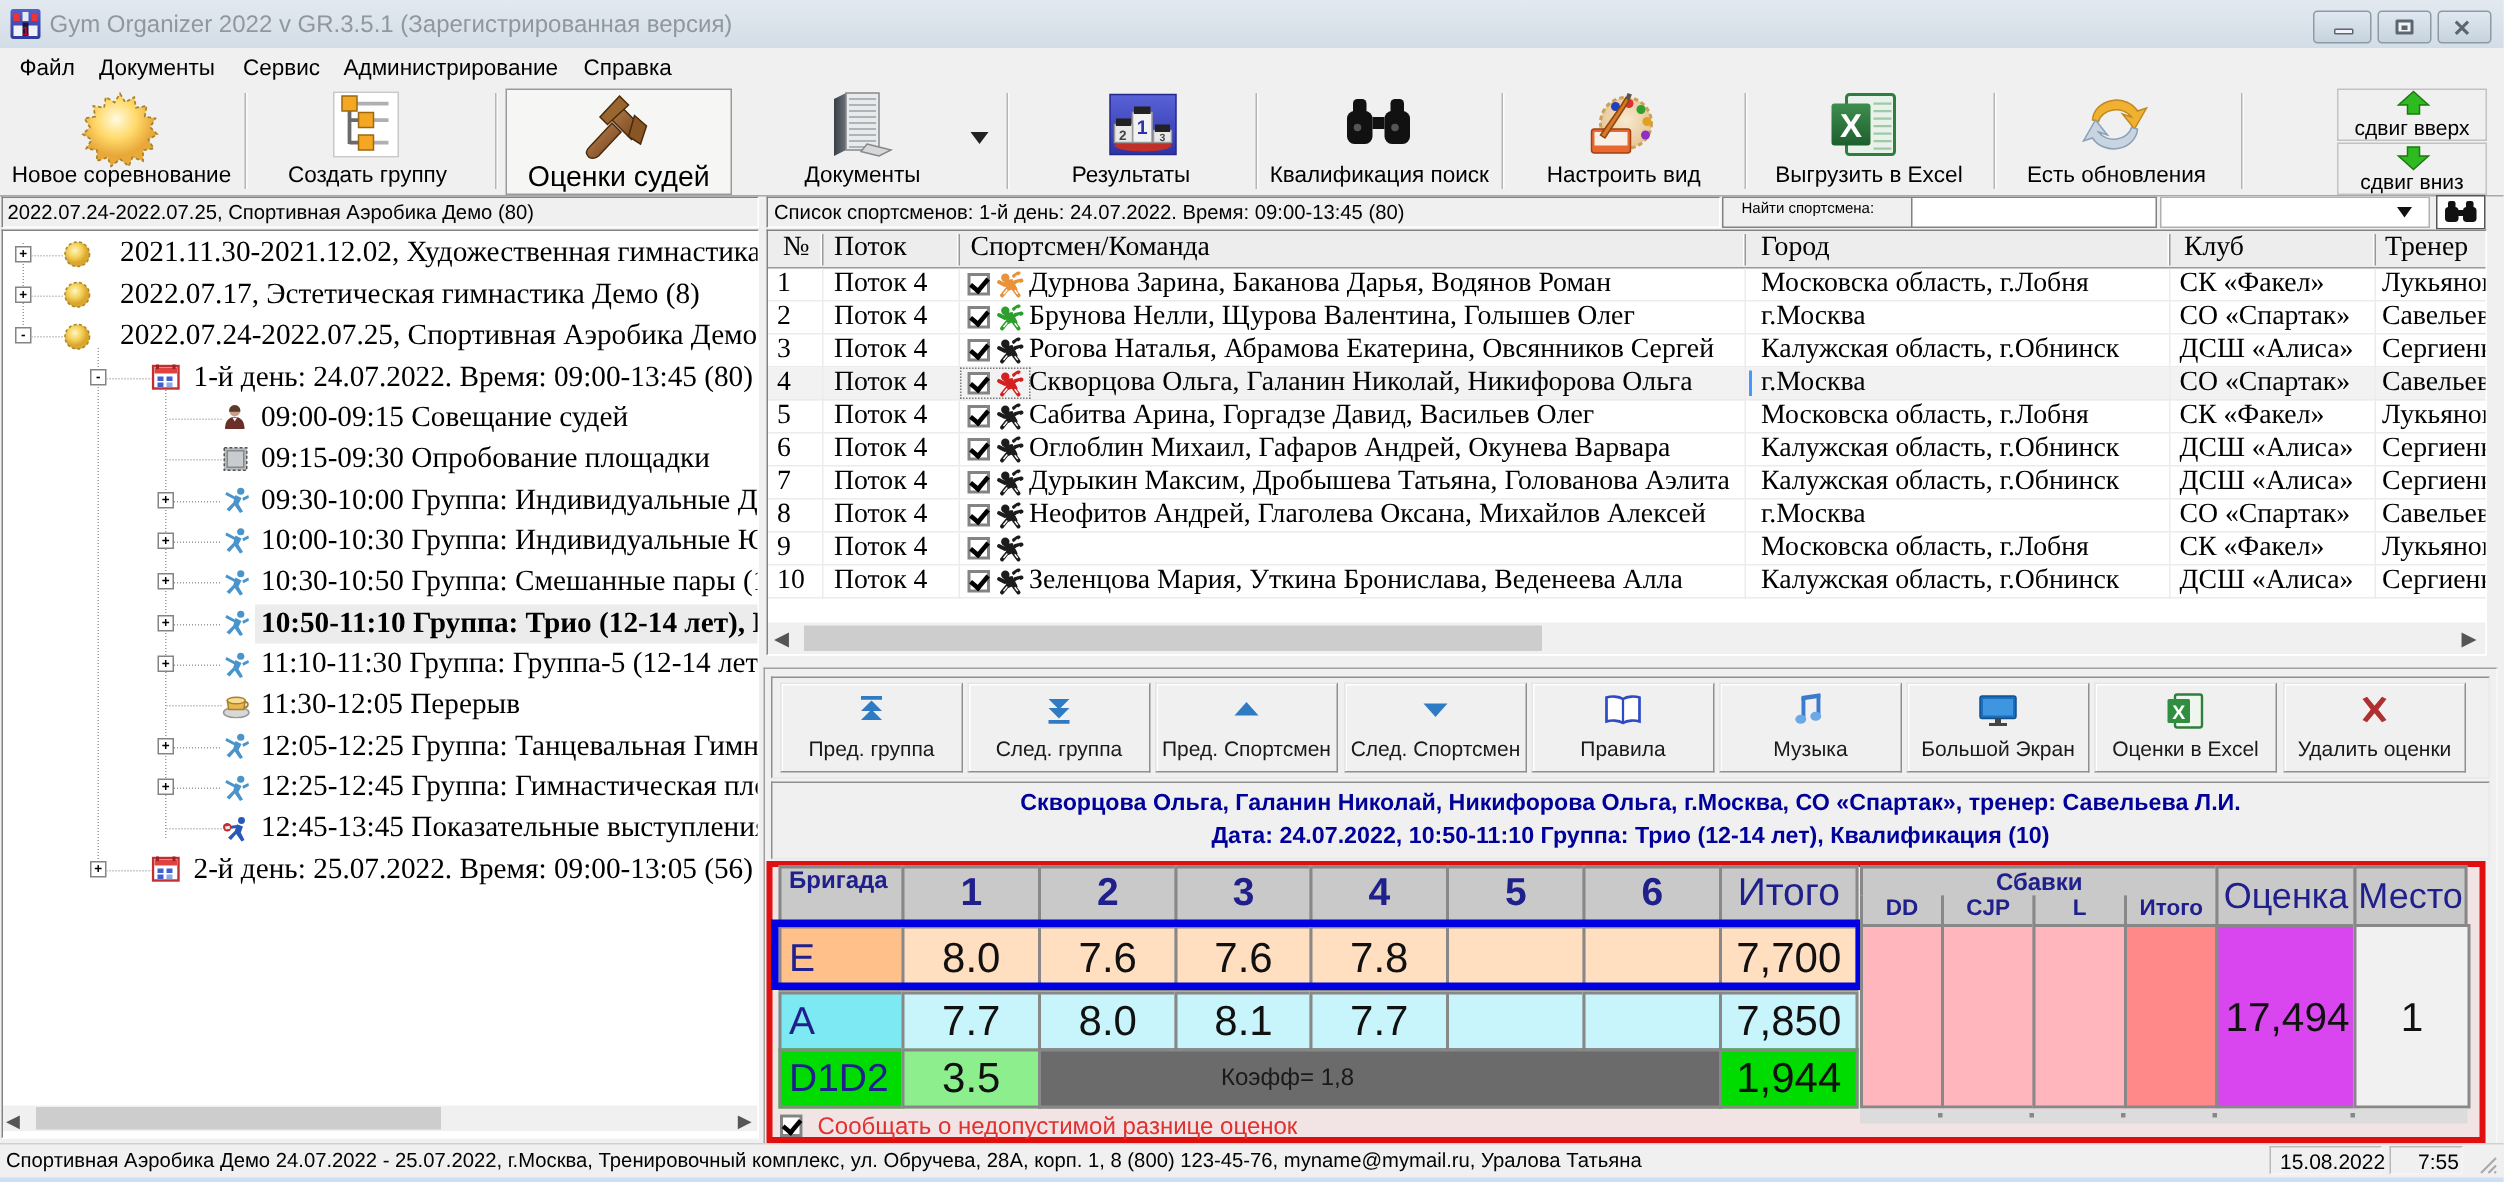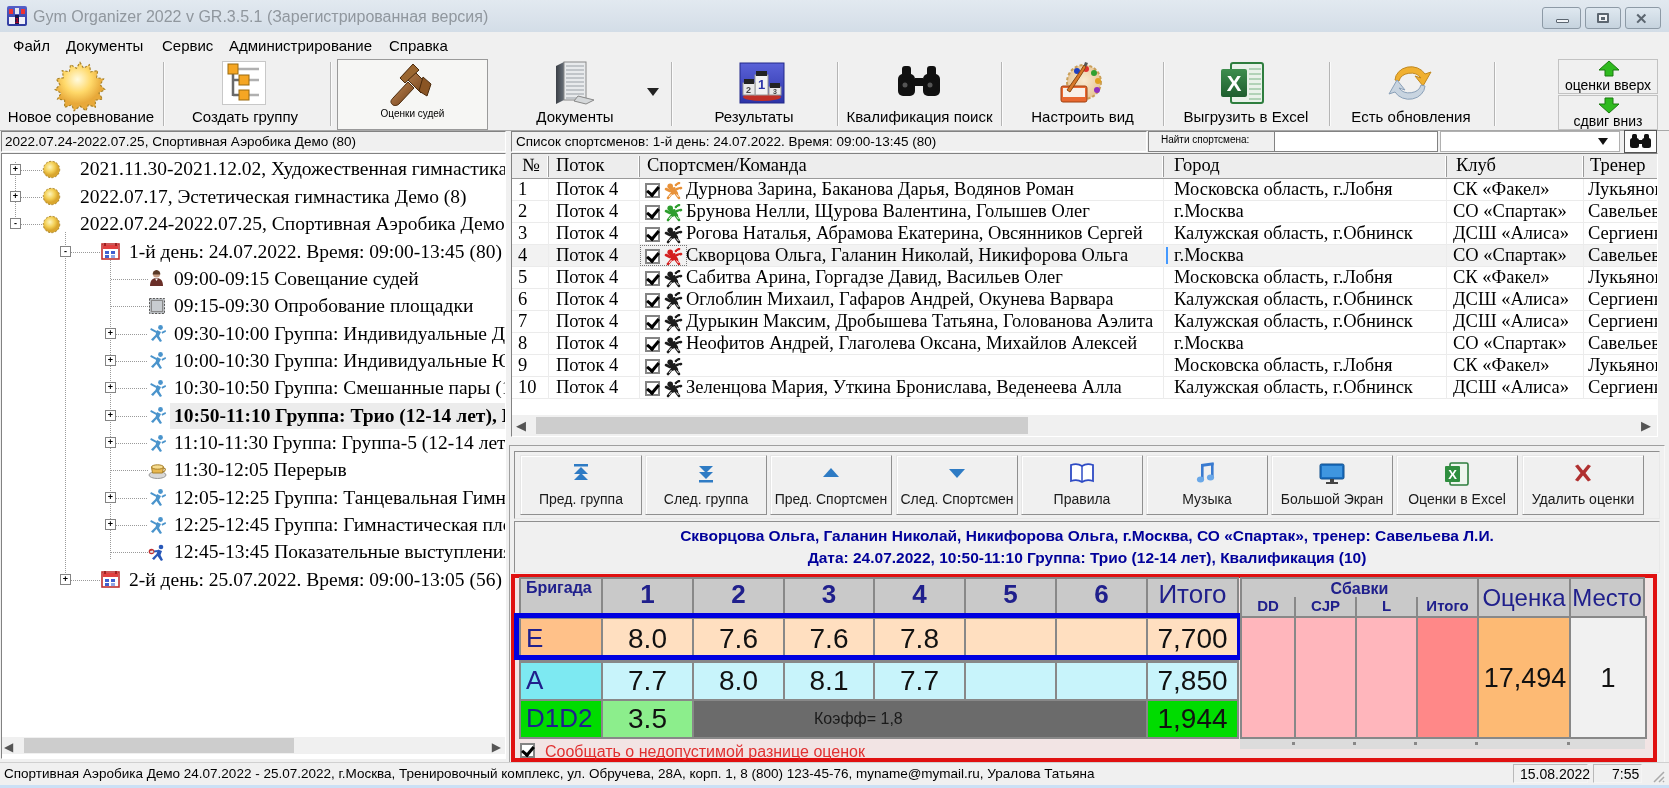--- a/index.html
+++ b/index.html
@@ -75,21 +75,21 @@
       <linearGradient id="gav" x1="0" y1="0" x2="1" y2="1">
         <stop offset="0%" stop-color="#c08a58"></stop>
         <stop offset="100%" stop-color="#6e3c14"></stop>
       </linearGradient>
     </defs>
     <path d="M25 22 L31 28 L16 44 C14 46 10 46 9 44 C7 42 8 40 10 38 Z" fill="url(#gav)" stroke="#4a2a0c"></path>
     <path d="M28 8 L46 26 L38 33 L20 15 Z" fill="url(#gav)" stroke="#4a2a0c"></path>
     <path d="M30 4 L36 10 L22 23 L17 18 Z" fill="#9a6630" stroke="#4a2a0c"></path>
     <path d="M40 17 L48 24 L44 36 L36 31 Z" fill="#8a5524" stroke="#4a2a0c"></path>
   </svg>
-<div class="ab" style="left:337px;top:108px;width:151px;text-align:center;font-size:10px;white-space:nowrap">Оценки судей</div>
+<div class="ab" style="left:337px;top:108px;width:151px;text-align:center;font-size:19px;white-space:nowrap">Оценки судей</div>
 <svg class="ab" style="left:548px;top:60px" width="52" height="48" viewBox="0 0 52 48">
     <defs>
       <linearGradient id="cab" x1="0" y1="0" x2="1" y2="0">
         <stop offset="0%" stop-color="#3a3f46"></stop>
         <stop offset="100%" stop-color="#6a717a"></stop>
       </linearGradient>
     </defs>
     <path d="M8 6 L16 2 L16 40 L8 44 Z" fill="url(#cab)"></path>
     <rect x="16" y="2" width="22" height="38" fill="#e8eaec" stroke="#888"></rect>
     <g stroke="#9aa0a6" stroke-width="1">
@@ -190,21 +190,21 @@
     <path d="M10 20 A16 14 0 0 1 40 14 L46 12 L38 26 L30 16 L36 18 A12 10 0 0 0 14 21 Z" fill="#f0b030" stroke="#c08820" stroke-width="1"></path>
     <path d="M40 26 A16 14 0 0 1 10 32 L4 34 L12 20 L20 30 L14 28 A12 10 0 0 0 36 25 Z" fill="#c8d4e0" stroke="#8aa0b8" stroke-width="1"></path>
   </svg>
 <div class="ab" style="left:1330px;top:108px;width:162px;text-align:center;font-size:15px;white-space:nowrap">Есть обновления</div>
 <div class="tsep" style="left:1494px"></div>
 <div class="ab" style="left:1558px;top:59px;width:100px;height:35px;background:#f0f0f0;border:1px solid #c2c2c2"></div>
 <div class="ab" style="left:1558px;top:95px;width:100px;height:35px;background:#f0f0f0;border:1px solid #c2c2c2"></div>
 <svg class="ab" style="left:1597px;top:60px" width="24" height="18" viewBox="0 0 24 18">
     <path d="M12 1 L22 10 L16 10 L16 16 L8 16 L8 10 L2 10 Z" fill="#2fba1f" stroke="#1a7a10"></path>
   </svg>
-<div class="ab" style="left:1558px;top:77px;width:100px;text-align:center;font-size:14px">оценки вверх</div>
+<div class="ab" style="left:1558px;top:77px;width:100px;text-align:center;font-size:14px">сдвиг вверх</div>
 <svg class="ab" style="left:1597px;top:96px" width="24" height="18" viewBox="0 0 24 18">
     <path d="M12 17 L22 8 L16 8 L16 2 L8 2 L8 8 L2 8 Z" fill="#2fba1f" stroke="#1a7a10"></path>
   </svg>
 <div class="ab" style="left:1558px;top:113px;width:100px;text-align:center;font-size:14px">сдвиг вниз</div>
 
 <div class="ab sunken" style="left:1px;top:131px;width:505px;height:21px;background:#f0f0f0">
     <div class="ab" style="left:3px;top:2px;font-size:13.5px;white-space:nowrap">2022.07.24-2022.07.25, Спортивная Аэробика Демо (80)</div>
   </div>
 <div class="ab" style="left:1px;top:153px;width:505px;height:606px;background:#fff;border:1px solid;border-color:#828282 #fff #fff #828282;overflow:hidden" id="tree">
 <div class="dotv" style="left:13px;top:8px;height:64px"></div>
@@ -863,21 +863,21 @@
 <div class="ab" style="left:1240px;top:597px;width:56px;height:21px;background:#c9c9c9;border:2px solid #888;border-top:none;text-align:center;font:bold 15px 'Liberation Sans';color:#20208c;line-height:17px">DD</div>
 <div class="ab" style="left:1294px;top:597px;width:63px;height:21px;background:#c9c9c9;border:2px solid #888;border-top:none;text-align:center;font:bold 15px 'Liberation Sans';color:#20208c;line-height:17px">CJP</div>
 <div class="ab" style="left:1355px;top:597px;width:63px;height:21px;background:#c9c9c9;border:2px solid #888;border-top:none;text-align:center;font:bold 15px 'Liberation Sans';color:#20208c;line-height:17px">L</div>
 <div class="ab" style="left:1416px;top:597px;width:63px;height:21px;background:#c9c9c9;border:2px solid #888;border-top:none;text-align:center;font:bold 15px 'Liberation Sans';color:#20208c;line-height:17px">Итого</div>
 <div class="ab" style="left:1477px;top:577px;width:94px;height:41px;background:#c9c9c9;border:2px solid #888;text-align:center;font:24px 'Liberation Sans';color:#20208c;line-height:38px">Оценка</div>
 <div class="ab" style="left:1569px;top:577px;width:76px;height:41px;background:#c9c9c9;border:2px solid #888;text-align:center;font:24px 'Liberation Sans';color:#20208c;line-height:38px">Место</div>
 <div class="ab" style="left:1240px;top:616px;width:56px;height:123px;background:#ffb6bc;border:2px solid #888;text-align:center;font:30px 'Liberation Sans';color:#111;line-height:118px"></div>
 <div class="ab" style="left:1294px;top:616px;width:63px;height:123px;background:#ffb6bc;border:2px solid #888;text-align:center;font:30px 'Liberation Sans';color:#111;line-height:118px"></div>
 <div class="ab" style="left:1355px;top:616px;width:63px;height:123px;background:#ffb6bc;border:2px solid #888;text-align:center;font:30px 'Liberation Sans';color:#111;line-height:118px"></div>
 <div class="ab" style="left:1416px;top:616px;width:63px;height:123px;background:#ff8888;border:2px solid #888;text-align:center;font:30px 'Liberation Sans';color:#111;line-height:118px"></div>
-<div class="ab" style="left:1477px;top:616px;width:96px;height:123px;background:#fdba74;border:2px solid #888;text-align:center;font:27px 'Liberation Sans';color:#111;line-height:120px">17,494</div>
+<div class="ab" style="left:1477px;top:616px;width:96px;height:123px;background:#d946ef;border:2px solid #888;text-align:center;font:27px 'Liberation Sans';color:#111;line-height:120px">17,494</div>
 <div class="ab" style="left:1569px;top:616px;width:78px;height:123px;background:#f1f1f1;border:2px solid #888;text-align:center;font:27px 'Liberation Sans';color:#111;line-height:120px">1</div>
 <div class="ab" style="left:1240px;top:739px;width:405px;height:10px;background:#dcdcdc"></div>
 <div class="ab" style="left:1292px;top:742px;width:3px;height:3px;background:#888"></div>
 <div class="ab" style="left:1353px;top:742px;width:3px;height:3px;background:#888"></div>
 <div class="ab" style="left:1414px;top:742px;width:3px;height:3px;background:#888"></div>
 <div class="ab" style="left:1475px;top:742px;width:3px;height:3px;background:#888"></div>
 <div class="ab" style="left:1567px;top:742px;width:3px;height:3px;background:#888"></div>
 <div class="ab" style="left:520px;top:743px"><span class="chk" style="width:15px;height:15px"></span></div>
 <div class="ab" style="left:545px;top:743px;font-size:16px;color:#e03030;white-space:nowrap">Сообщать о недопустимой разнице оценок</div>
 

